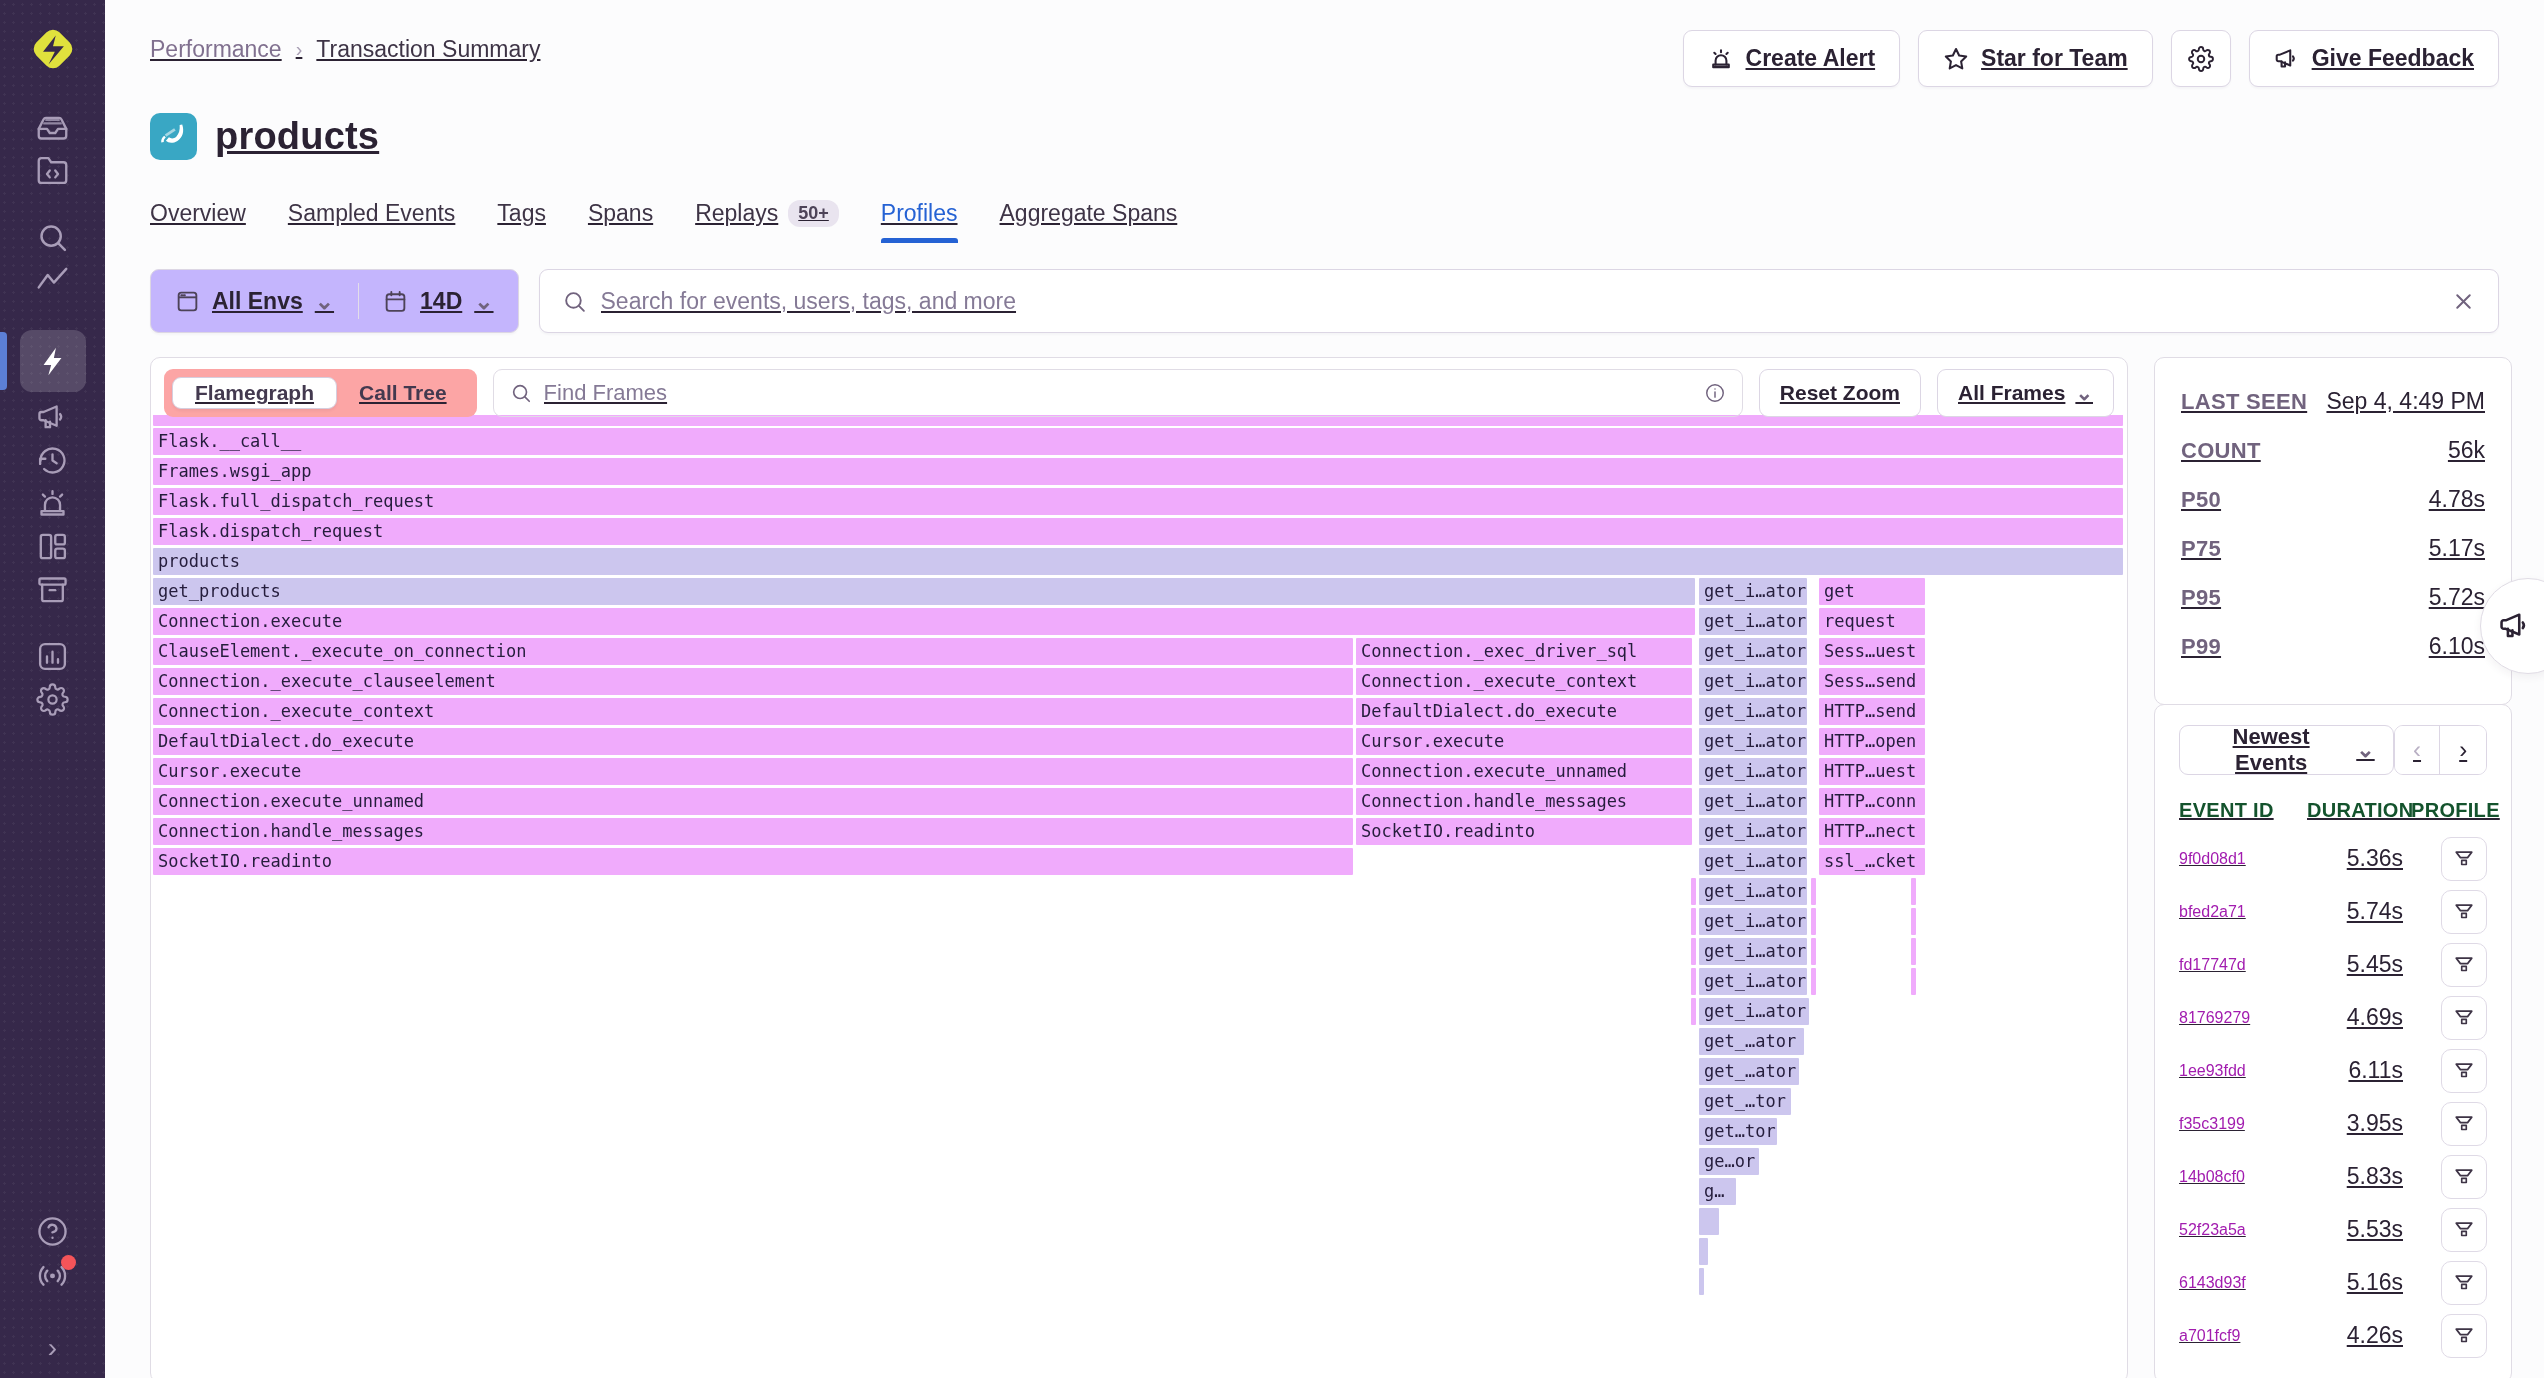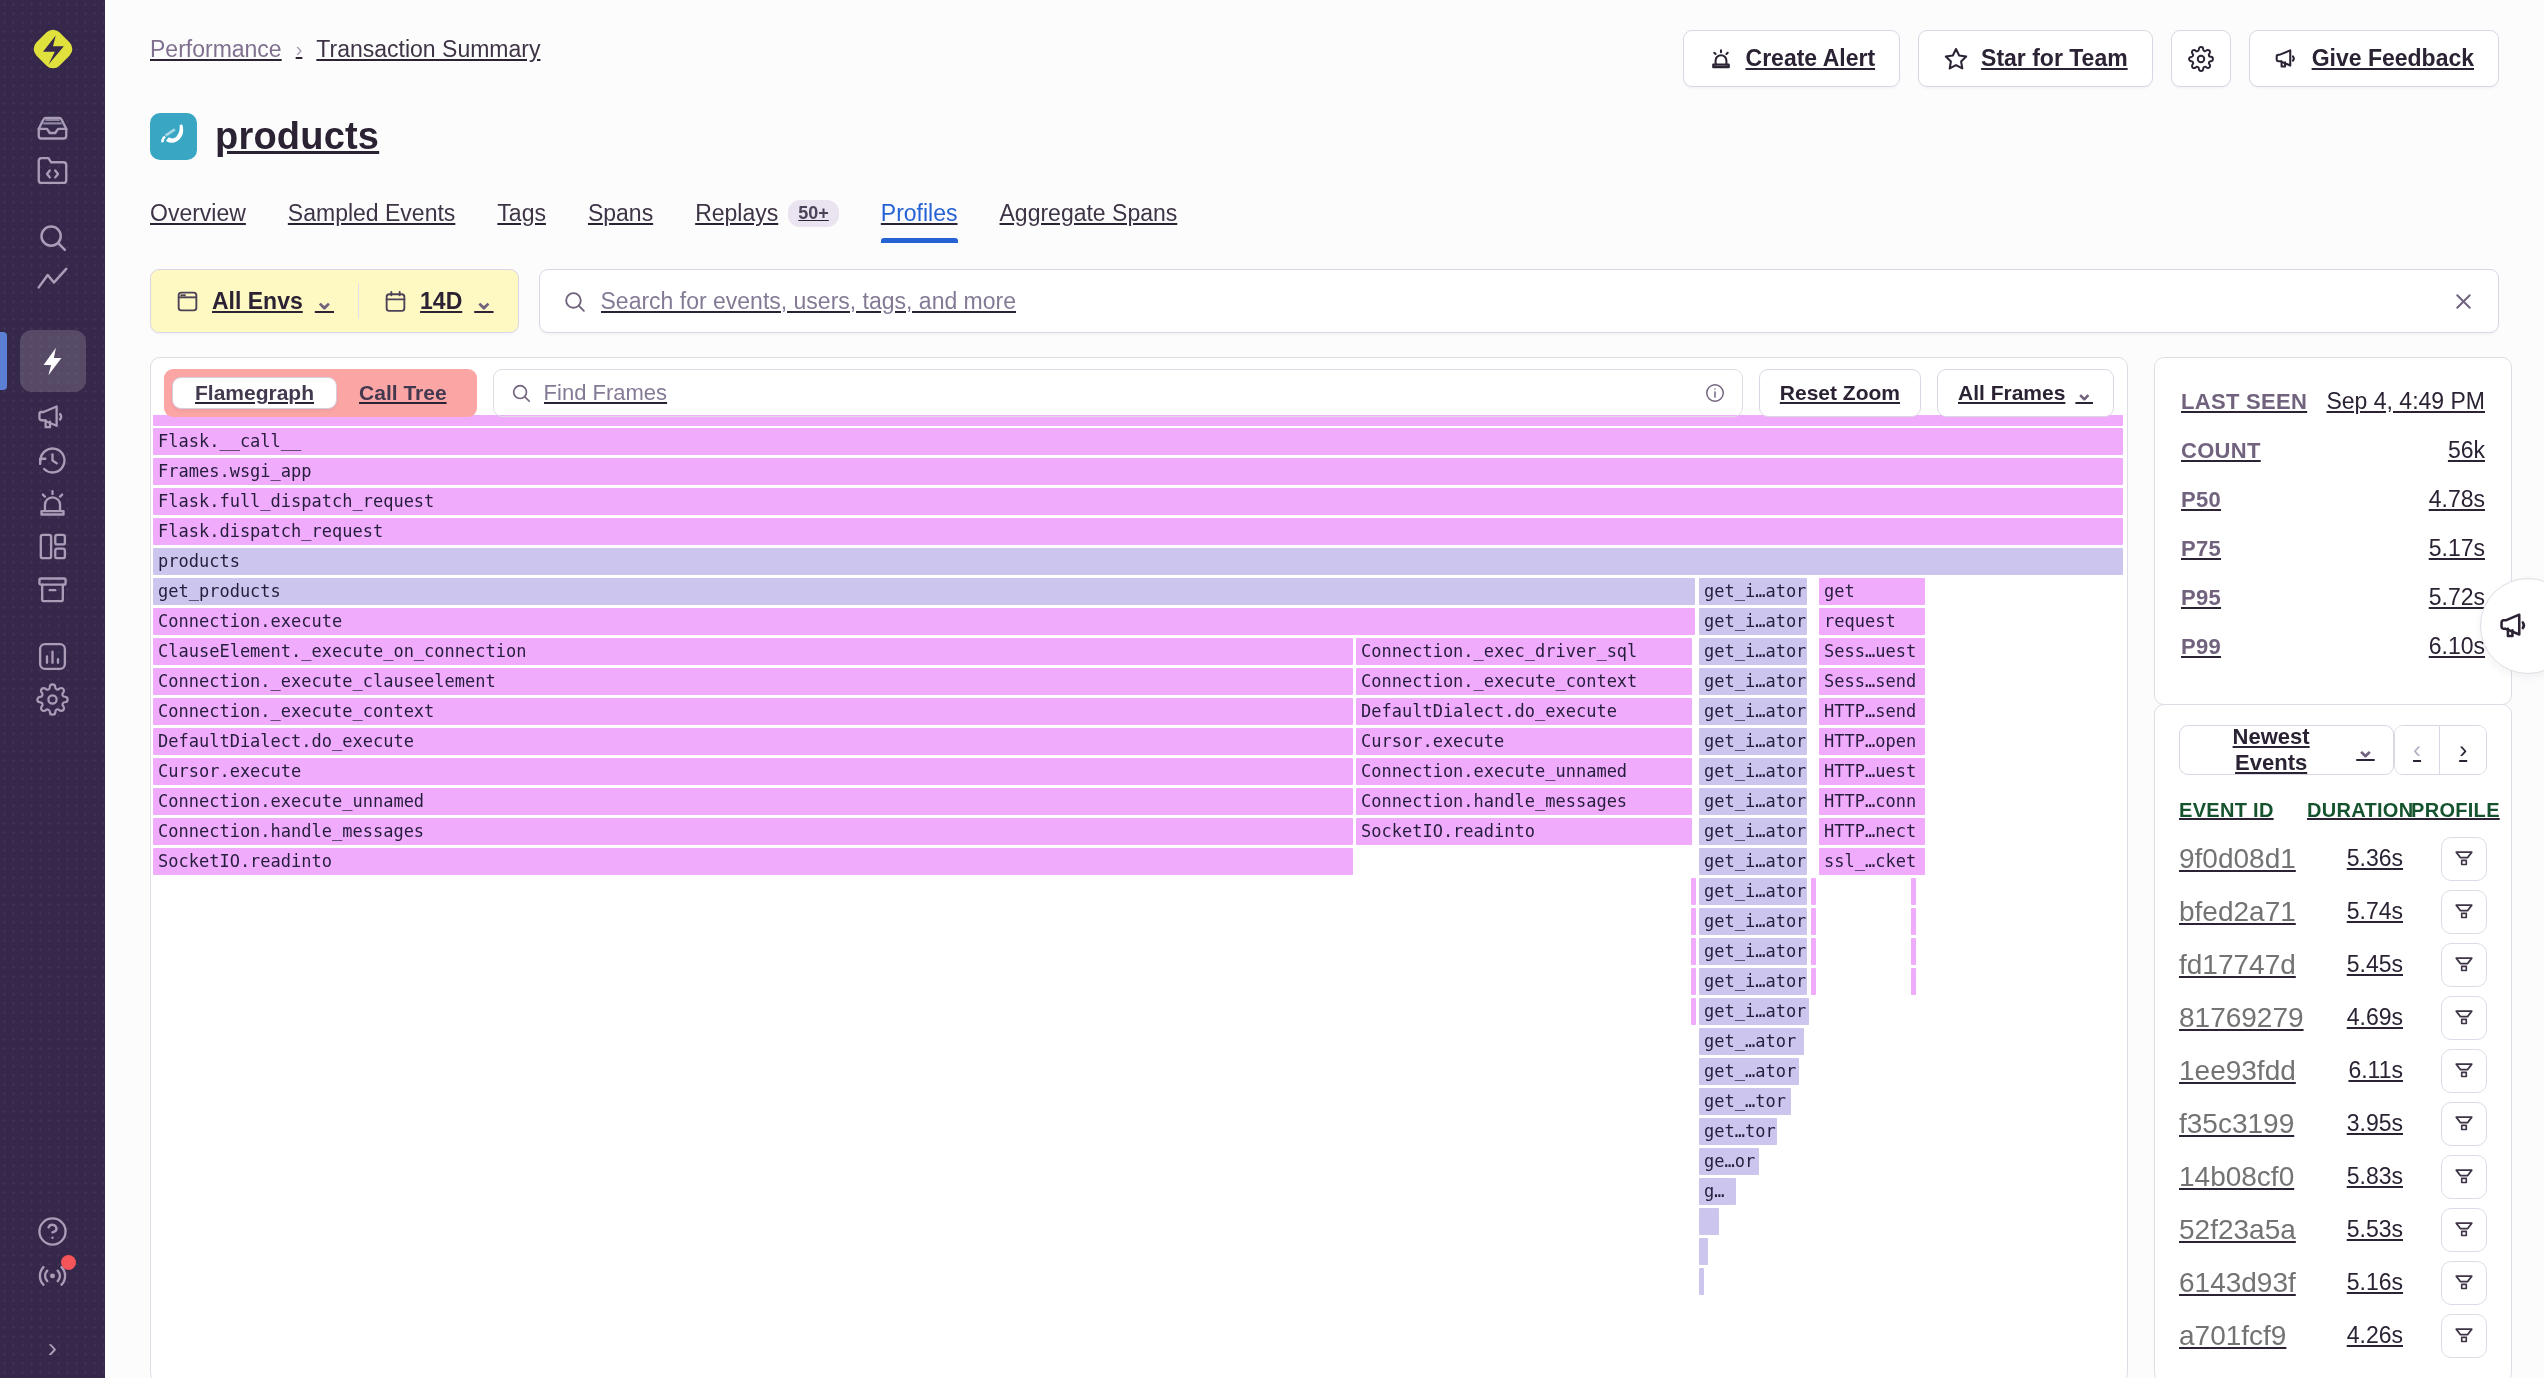--- a/index.html
+++ b/index.html
@@ -39,21 +39,21 @@
   .page-title { font-size:38px; font-weight:700; color:#2b2233; letter-spacing:.2px; }
 
   .tab-bar { display:flex; gap:42px; margin-top:40px; }
   .tab { font-size:23px; color:#3e3446; padding-bottom:16px; position:relative; cursor:pointer; display:flex; align-items:center; gap:10px; }
   .tab.active { color:#2562d4; }
   .tab.active::after { content:""; position:absolute; left:0; right:0; bottom:0; height:5px; background:#2562d4; border-radius:3px 3px 0 0; }
   .tab .badge { background:#e9e4ef; color:#4d4358; font-size:18px; font-weight:700; padding:3px 10px; border-radius:12px; }
 
   
   .filter-row { display:flex; gap:20px; padding:26px 45px 0 45px; }
-  .pill-group { display:flex; align-items:center; height:64px; background:#fef9c3; border:1px solid #dcd6e4; border-radius:9px; box-shadow:0 2px 2px rgba(43,34,51,.03); }
+  .pill-group { display:flex; align-items:center; height:64px; background:#c4b5fd; border:1px solid #dcd6e4; border-radius:9px; box-shadow:0 2px 2px rgba(43,34,51,.03); }
   .pill { display:flex; align-items:center; gap:12px; padding:0 24px; font-size:23px; font-weight:700; color:#2b2233; cursor:pointer; height:100%; }
   .pill svg { width:25px; height:25px; color:#4d4358; }
   .pill .chev { color:#71637e; }
   .pill-divider { width:1px; height:36px; background:#e3dee9; }
   .search-box { flex:1; display:flex; align-items:center; gap:14px; height:64px; background:#fff; border:1px solid #dcd6e4; border-radius:9px; padding:0 22px; box-shadow:0 2px 2px rgba(43,34,51,.03); }
   .search-box svg { width:25px; height:25px; color:#71637e; flex-shrink:0; }
   .search-box input { flex:1; border:none; outline:none; font-size:23px; color:#2b2233; font-family:inherit; background:transparent; }
   .search-box input::placeholder { color:#857a96; }
   .clear-x { cursor:pointer; }
 
@@ -87,21 +87,21 @@
   .events-head { display:flex; justify-content:space-between; align-items:center; }
   .select-btn { display:flex; align-items:center; gap:12px; height:50px; padding:0 18px; border:1px solid #dcd6e4; border-radius:9px; background:#fff;
                 font-size:22px; font-weight:700; color:#2b2233; cursor:pointer; }
   .pager { display:flex; border:1px solid #dcd6e4; border-radius:9px; overflow:hidden; height:50px; }
   .pager button { width:48px; border:none; background:#fff; font-size:24px; color:#2b2233; cursor:pointer; }
   .pager button:first-child { border-right:1px solid #dcd6e4; color:#b9b0c4; }
   .ev-grid { display:grid; grid-template-columns:1fr 104px 76px; align-items:center; margin-top:24px; row-gap:0; }
   .ev-h { font-size:20px; font-weight:700; color:#14532d; letter-spacing:.3px; padding-bottom:10px; }
   .ev-h.dur { text-align:right; padding-right:8px; }
   .ev-h.prof { text-align:right; }
-  .ev-id { font-size:28px; color:#737373; cursor:pointer; height:53px; display:flex; align-items:center; }
+  .ev-id { font-size:16px; color:#a21caf; cursor:pointer; height:53px; display:flex; align-items:center; }
   .ev-dur { font-size:23px; color:#2b2233; text-align:right; padding-right:8px; }
   .ev-prof { display:flex; justify-content:flex-end; }
   .prof-btn { width:46px; height:44px; border:1px solid #dfdae6; border-radius:10px; background:#fff; display:flex; align-items:center; justify-content:center; cursor:pointer; color:#3e3446; }
 
   .float-feedback { position:absolute; right:-32px; top:578px; width:96px; height:96px; border-radius:50%; background:#fff;
                     border:1px solid #e0dce5; box-shadow:0 3px 8px rgba(43,34,51,.06); display:flex; align-items:center; justify-content:center; z-index:5; cursor:pointer; }
   .float-feedback svg { width:34px; height:34px; color:#2b2233; margin-right:26px; }
 </style>
 </head>
 <body>

